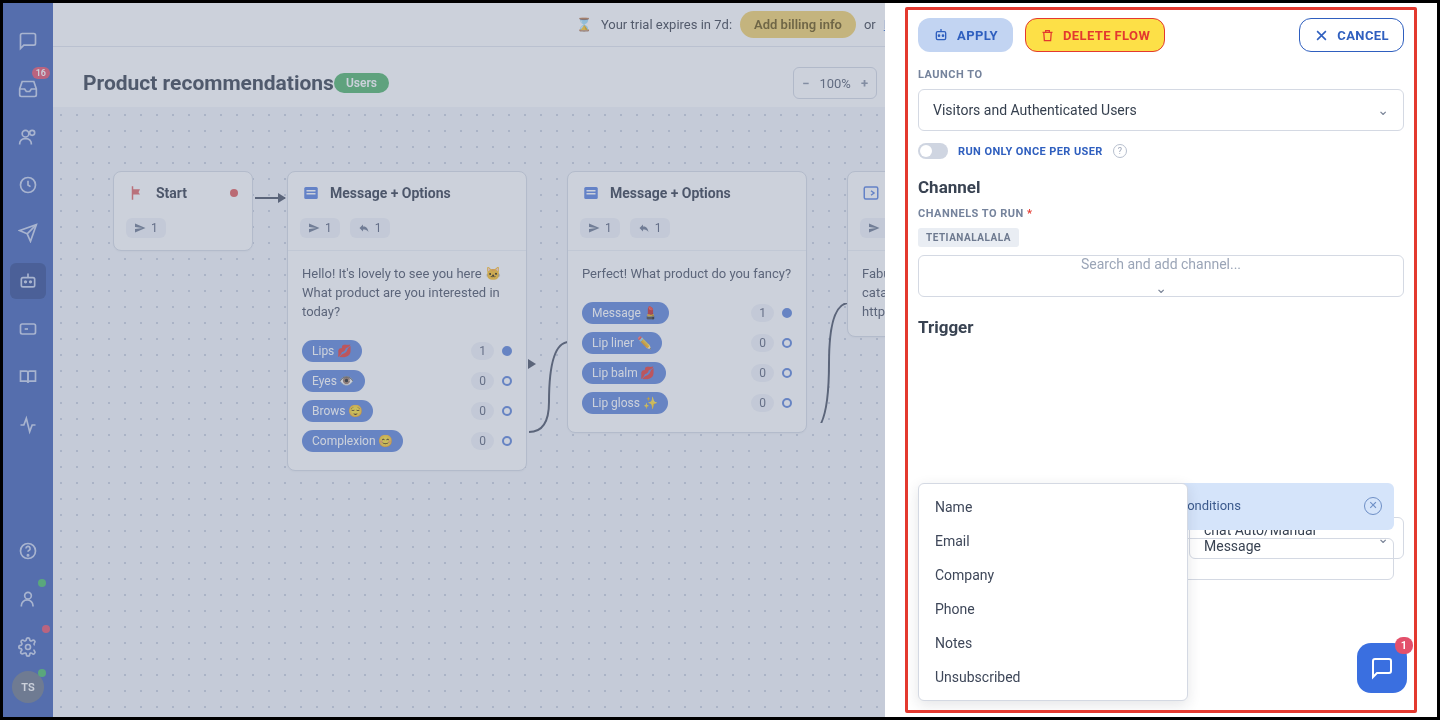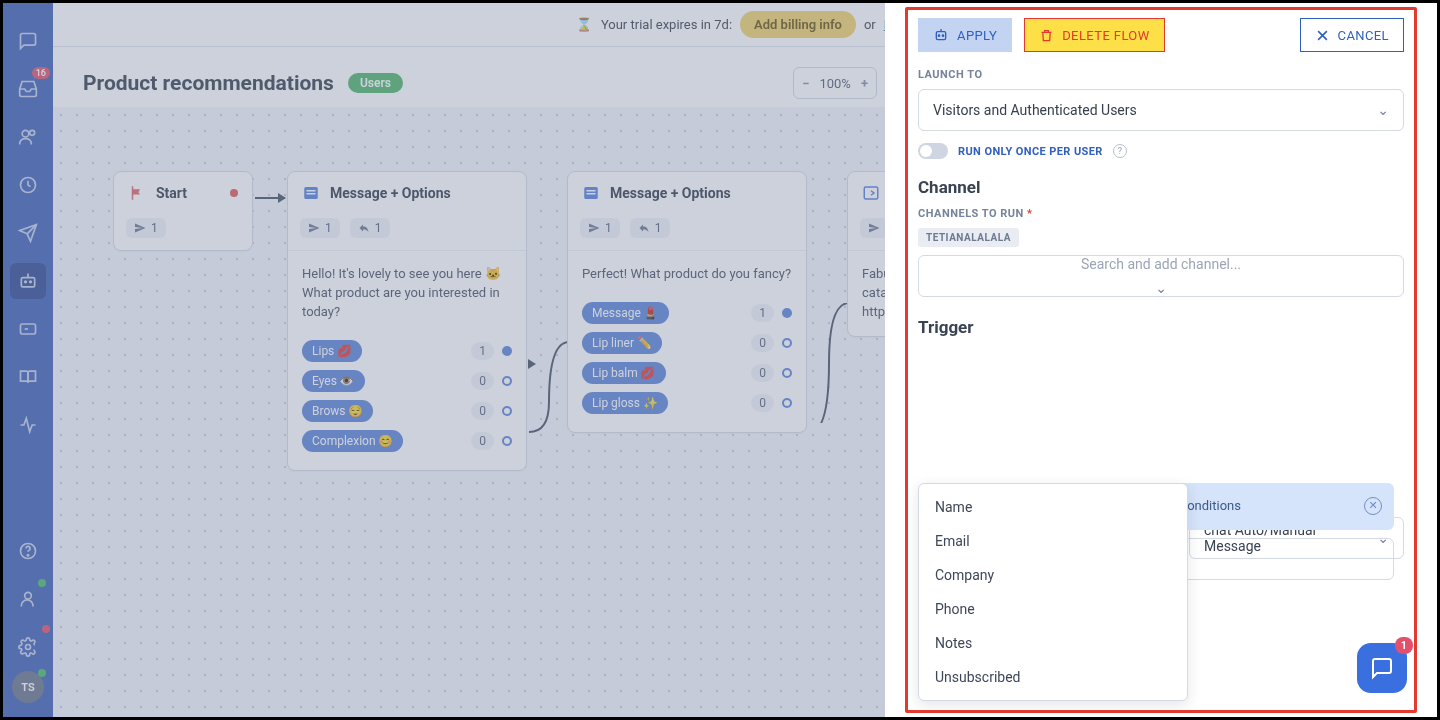--- a/index.html
+++ b/index.html
@@ -18,21 +18,21 @@
 
   
   .dim { position:absolute; left:0; top:0; width:888px; height:714px; background:rgba(122,134,160,0.38); z-index:5; pointer-events:none; }
 
   
   .top-banner { position:absolute; left:50px; top:0; right:0; height:44px; background:#fff; border-bottom:1px solid #e3e6ed; display:flex; align-items:center; justify-content:center; gap:8px; font-size:13px; color:#3a3f4b; }
   .pill-yellow { background:#f3d16a; color:#6a5310; padding:6px 14px; border-radius:16px; font-weight:600; font-size:13px; }
   .link { color:#3069c9; text-decoration:underline; }
 
   
-  .header-row { position:absolute; left:80px; top:58px; right:560px; height:44px; display:flex; align-items:center; gap:14px; }
+  .header-row { position:absolute; left:80px; top:58px; right:560px; height:44px; display:flex; align-items:center; }
   .title { font-size:21px; font-weight:700; color:#38404e; }
   .status-pill { background:#4fb36a; color:#fff; font-size:12px; font-weight:600; padding:3px 12px; border-radius:12px; }
   .zoom { margin-left:auto; display:flex; align-items:center; border:1px solid #d4d9e3; border-radius:6px; height:32px; padding:0 8px; gap:10px; color:#545c6e; font-size:13px; }
   .zoom .zbtn { color:#8891a3; font-weight:700; cursor:pointer; }
 
   
   .canvas { position:absolute; left:50px; top:104px; width:838px; height:610px;
     background-color:#f4f6fb;
     background-image: radial-gradient(#c9cfdd 1px, transparent 1px);
     background-size: 16px 16px;
@@ -56,21 +56,21 @@
   .node-body-last{ padding-bottom:14px; }
 
   .arrow-h { position:absolute; height:2px; background:#4a5163; }
   .arrow-h::after{ content:''; position:absolute; right:-1px; top:-4px; border-left:8px solid #4a5163; border-top:5px solid transparent; border-bottom:5px solid transparent; }
   .conn { position:absolute; width:40px; height:auto; }
 
   
   .panel { position:absolute; right:0; top:0; width:552px; height:714px; background:#fff; z-index:6; }
   .panel-inner{ position:absolute; left:20px; top:4px; right:20px; bottom:4px; border:3px solid #e3392f; border-radius:2px; padding:0; overflow:hidden;}
   .panel-actions{ display:flex; gap:12px; padding:8px 10px 10px; align-items:center; }
-  .btn { display:flex; align-items:center; gap:8px; height:34px; padding:0 14px; border-radius:0; font-size:13px; font-weight:400; letter-spacing:.4px; cursor:pointer; border:1px solid transparent; }
+  .btn { display:flex; align-items:center; gap:8px; height:34px; padding:0 14px; border-radius:12px; font-size:13px; font-weight:700; letter-spacing:.4px; cursor:pointer; border:1px solid transparent; }
   .btn-apply{ background:#c2d4f2; color:#2f5fbf; }
   .btn-delete{ background:#fde047; color:#e3392f; border-color:#e3392f; }
   .btn-cancel{ background:#fff; color:#2f5fbf; border-color:#2f5fbf; margin-left:auto;}
   .section-label{ font-size:11px; font-weight:700; letter-spacing:.5px; color:#75839c; padding:6px 10px 6px; text-transform:uppercase;}
   .select-box{ margin:2px 10px 12px; border:1px solid #d4d9e3; border-radius:6px; height:42px; display:flex; align-items:center; padding:0 14px; font-size:14px; color:#36404f; justify-content:space-between;}
   .chev{ color:#7b8598; }
   .toggle-row{ display:flex; align-items:center; gap:10px; padding:0 10px 18px;}
   .toggle{ width:30px; height:16px; background:#cfd5e1; border-radius:10px; position:relative;}
   .toggle::after{ content:''; position:absolute; left:2px; top:2px; width:12px; height:12px; background:#fff; border-radius:50%;}
   .toggle-label{ font-size:11px; font-weight:700; color:#2f5fbf; letter-spacing:.4px;}

